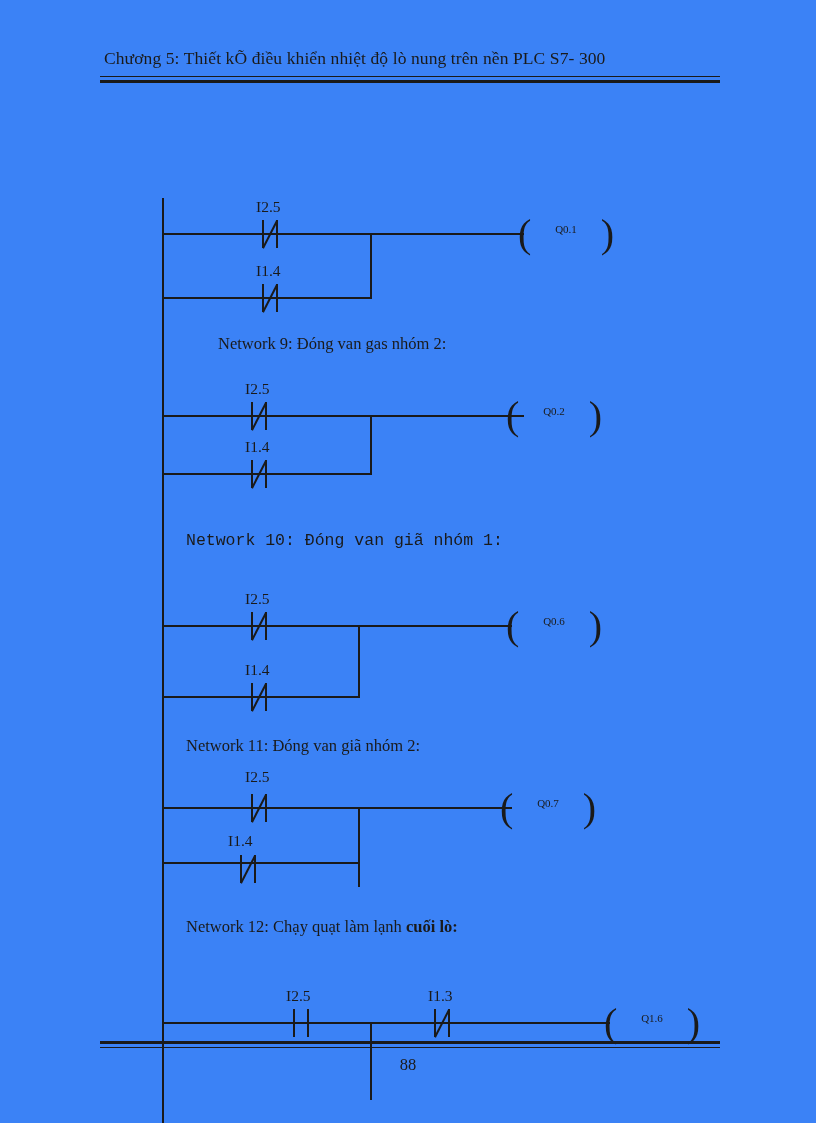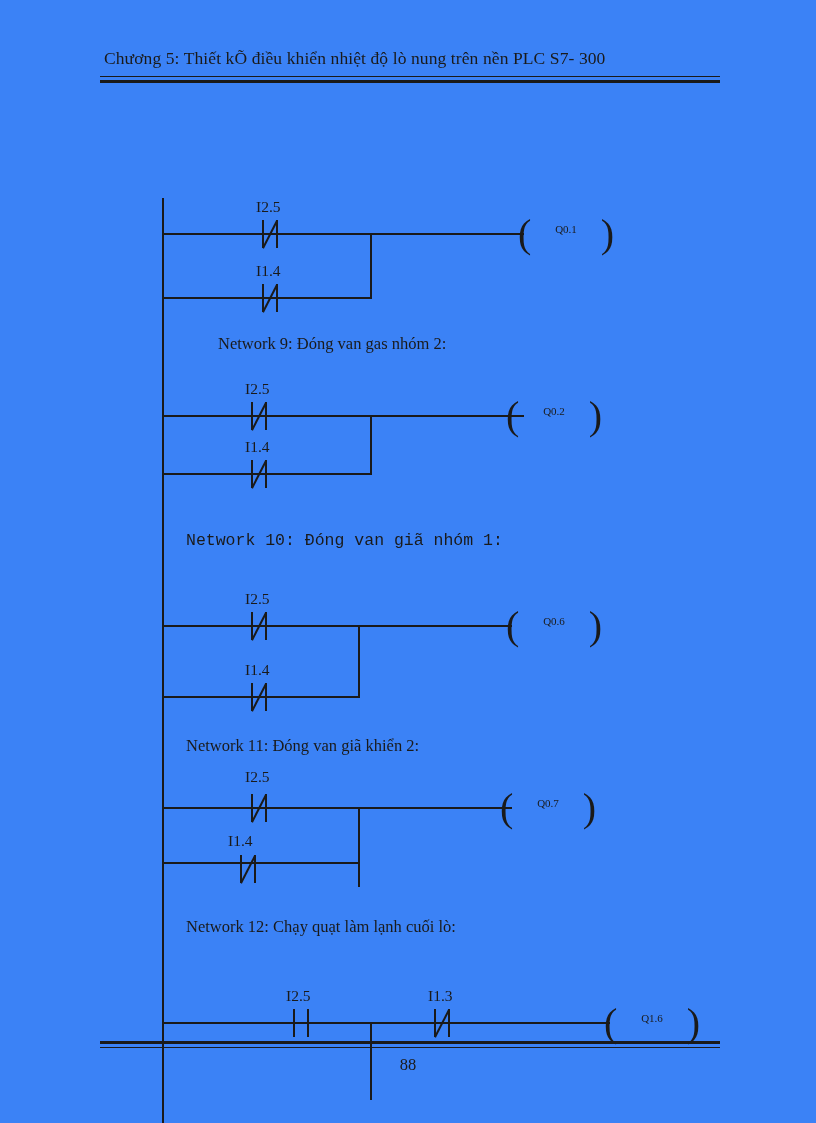--- a/index.html
+++ b/index.html
@@ -44,21 +44,21 @@
     height: 3px;
     background: #1a1a1a;
   }
 
   
   .net-title {
     position: absolute;
     font-size: 16.5px;
     white-space: nowrap;
   }
-  .net-title b { font-weight: normal; }
+  .net-title b { font-weight: bold; }
 
   
   .rail {
     position: absolute;
     width: 2px;
     background: #1a1a1a;
   }
   .rung {
     position: absolute;
     height: 2px;
@@ -246,21 +246,21 @@
     </div>
 
     <div class="coil" style="left:506px; top:607px; width:96px; height:38px;">
       <span class="paren l">(</span>
       <span class="coil-label">Q0.6</span>
       <span class="paren r">)</span>
     </div>
   </div>
 
   <div class="net-title" style="left:186px; top:736px;">
-    <span>Network 11: Đóng van giã khiển 2:</span>
+    <span>Network 11: Đóng van giã nhóm 2:</span>
   </div>
   <div>
     <div class="rung" style="left:162px; top:807px; width:350px;"></div>
     <div class="rung" style="left:162px; top:862px; width:198px;"></div>
     <div class="vlink" style="left:358px; top:807px; height:80px;"></div>
 
     <div class="contact-label" style="left:245px; top:768px;">I2.5</div>
     <div class="contact" style="left:251px; top:794px;">
       <span class="bar left"></span>
       <span class="slash"></span>

